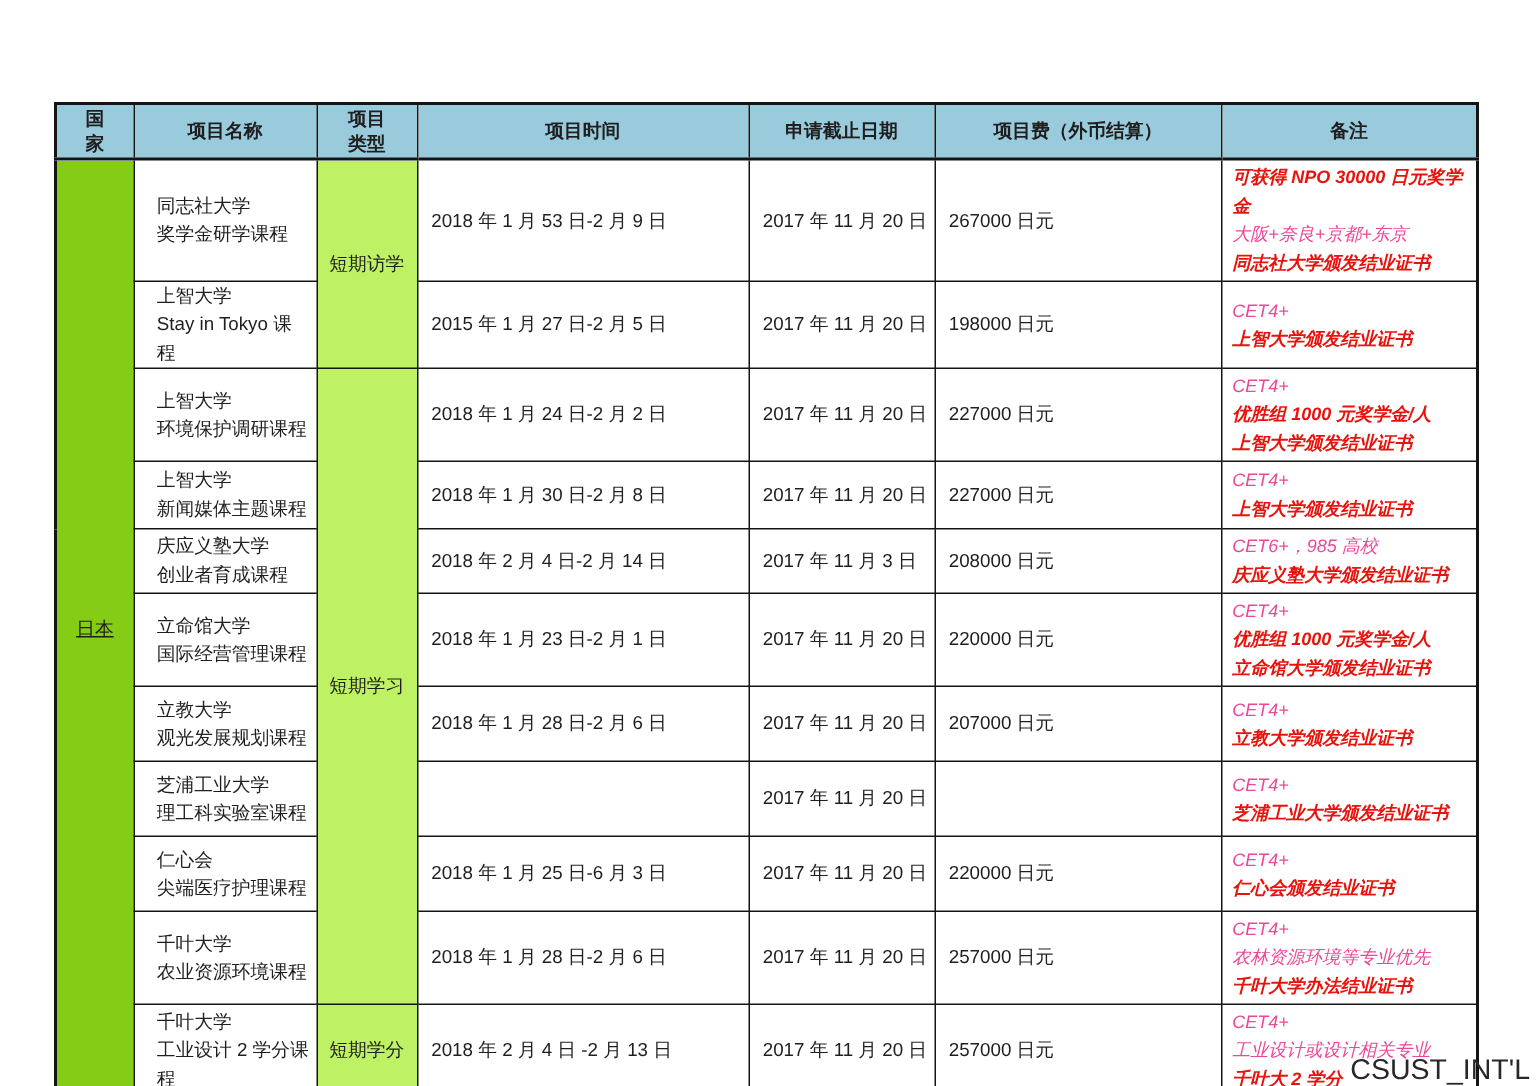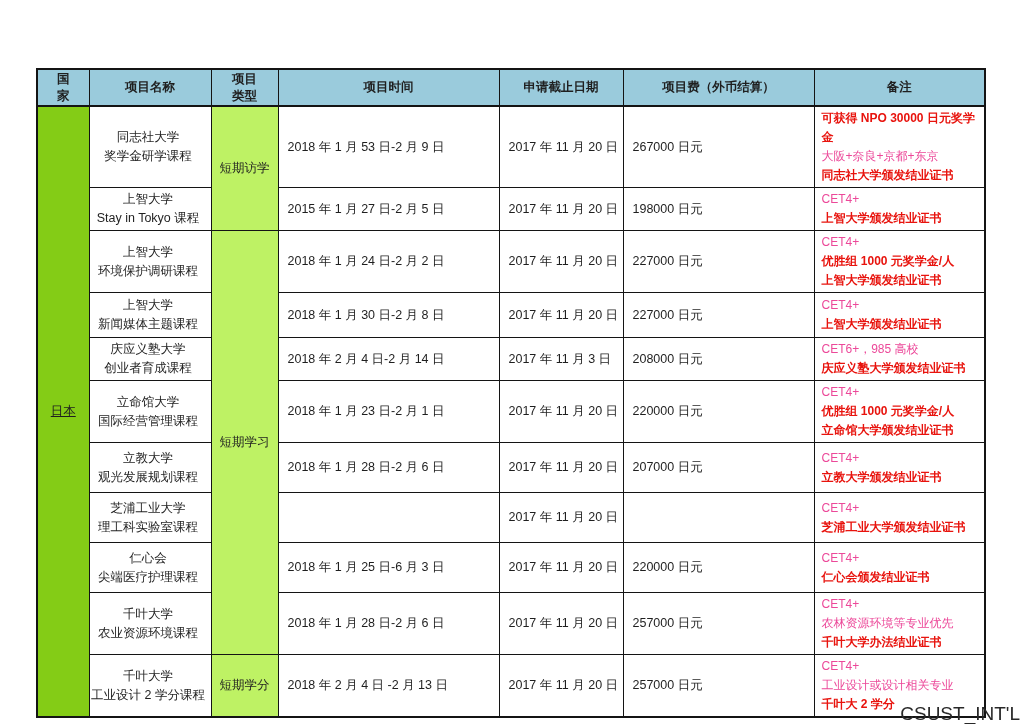--- a/index.html
+++ b/index.html
@@ -23,23 +23,23 @@
   th{
     background:#9acbdc;
     font-weight:bold;
     border-bottom:2px solid #141414;
     height:35px;
     text-align:center;
     padding:0 19px;
   }
   td.country{background:#84cc16;text-align:center;padding:0;text-decoration:underline;}
   td.type{background:#bef264;text-align:center;padding:0;}
-  td.name{padding:0 4px 0 0;line-height:19px;text-align:center;}
+  td.name{padding:0 4px 0 15px;line-height:19px;}
   td.time,td.deadline,td.fee{padding:0 4px 0 9px;}
-  td.remark{padding:2px 4px 2px 7px;}
+  td.remark{padding:2px 4px 2px 7px;font-style:italic;}
   .rline{line-height:19px;font-size:12px;}
   .rline[data-style="red-bold"]{color:#e8130d;font-weight:bold;}
   .rline[data-style="normal"]{color:#ec4899;font-weight:normal;}
   tr.r0{height:64px;} tr.r1{height:40px;} tr.r2{height:60px;}
   tr.r3{height:45px;} tr.r4{height:41px;} tr.r5{height:59px;}
   tr.r6{height:50px;} tr.r7{height:50px;} tr.r8{height:50px;}
   tr.r9{height:60px;} tr.r10{height:61px;}
   .watermark{
     position:absolute;right:4px;bottom:0px;
     text-align:right;color:#282828;

